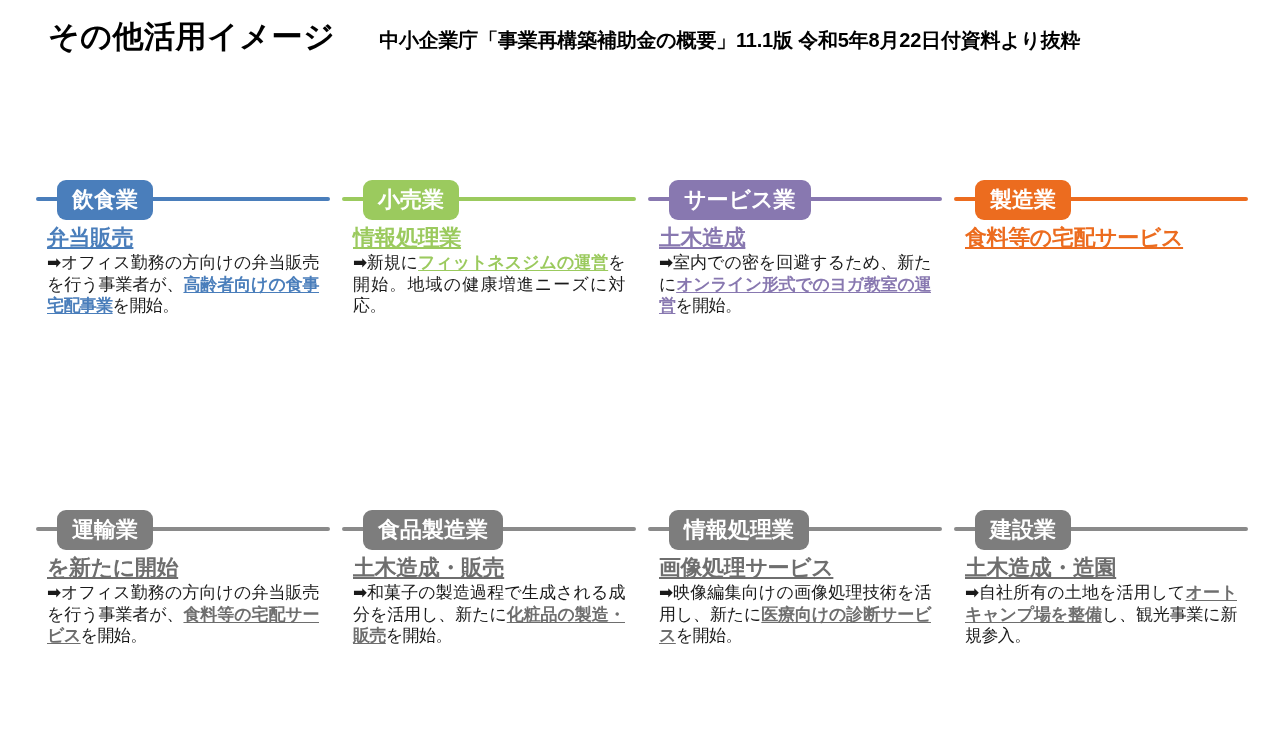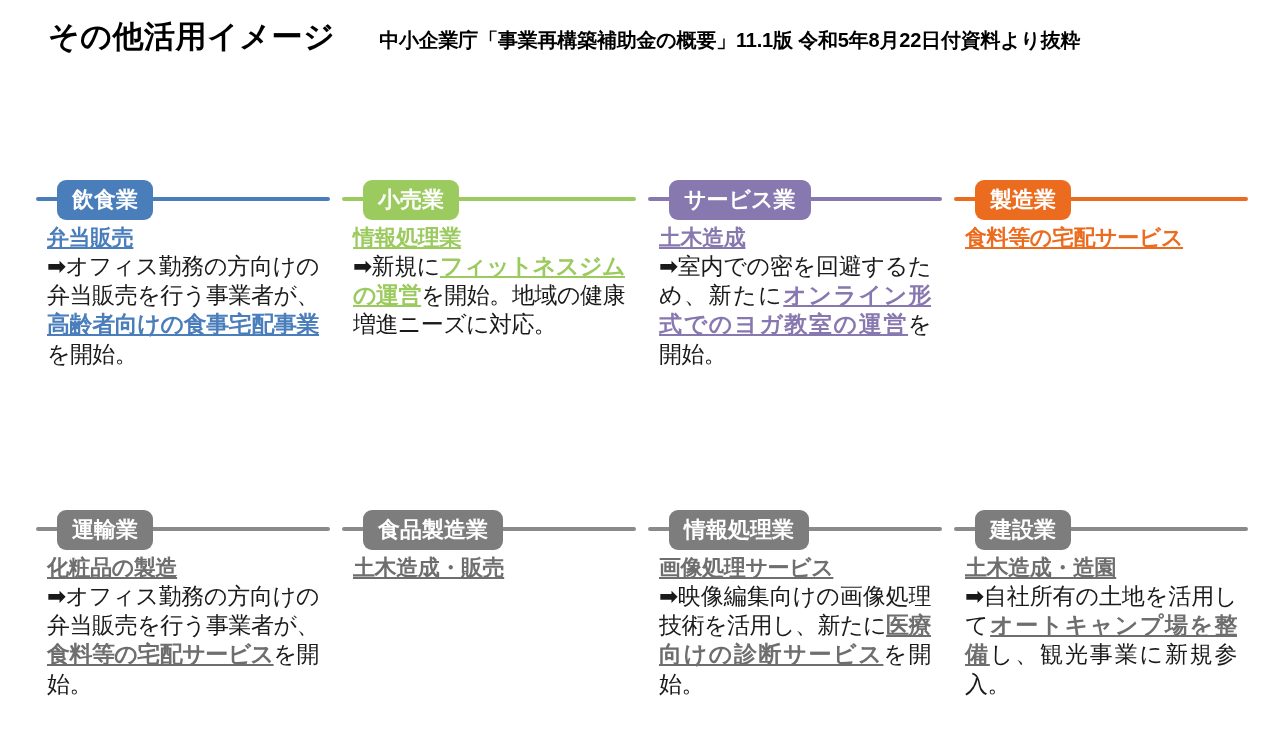--- a/index.html
+++ b/index.html
@@ -78,21 +78,21 @@
     font-weight: 700;
     color: var(--c);
     text-decoration: underline;
     text-underline-offset: 2px;
     line-height: 1.18;
     white-space: nowrap;
     letter-spacing: -0.4px;
   }
   .card-text {
     margin-top: 1px;
-    font-size: 23px;
+    font-size: 17px;
     line-height: 1.27;
     color: #1a1a1a;
     letter-spacing: -0.6px;
     text-align: justify;
     text-justify: inter-character;
   }
   .card-text .arrow {
     font-weight: 700;
     letter-spacing: -1px;
   }
@@ -156,30 +156,31 @@
           <div class="card-badge">製造業</div>
           <div class="card-body">
             <div class="card-heading">食料等の宅配サービス</div>
           </div>
         </div>
       </div>
       <div class="theme-gray">
         <div class="card">
           <div class="card-badge">運輸業</div>
           <div class="card-body">
-            <div class="card-heading">化粧品の製造</div>
+            <div class="card-heading">を新たに開始</div>
             <div class="card-text"><span class="arrow">➡</span><span class="">オフィス勤務の方向けの弁当販売を行う事業者が、</span><span class="em">食料等の宅配サービス</span><span class="">を開始。</span></div>
           </div>
         </div>
       </div>
       <div class="theme-gray">
         <div class="card">
           <div class="card-badge">食品製造業</div>
           <div class="card-body">
             <div class="card-heading">土木造成・販売</div>
+            <div class="card-text"><span class="arrow">➡</span><span class="">和菓子の製造過程で生成される成分を活用し、新たに</span><span class="em">化粧品の製造・販売</span><span class="">を開始。</span></div>
           </div>
         </div>
       </div>
       <div class="theme-gray">
         <div class="card">
           <div class="card-badge">情報処理業</div>
           <div class="card-body">
             <div class="card-heading">画像処理サービス</div>
             <div class="card-text"><span class="arrow">➡</span><span class="">映像編集向けの画像処理技術を活用し、新たに</span><span class="em">医療向けの診断サービス</span><span class="">を開始。</span></div>
           </div>

